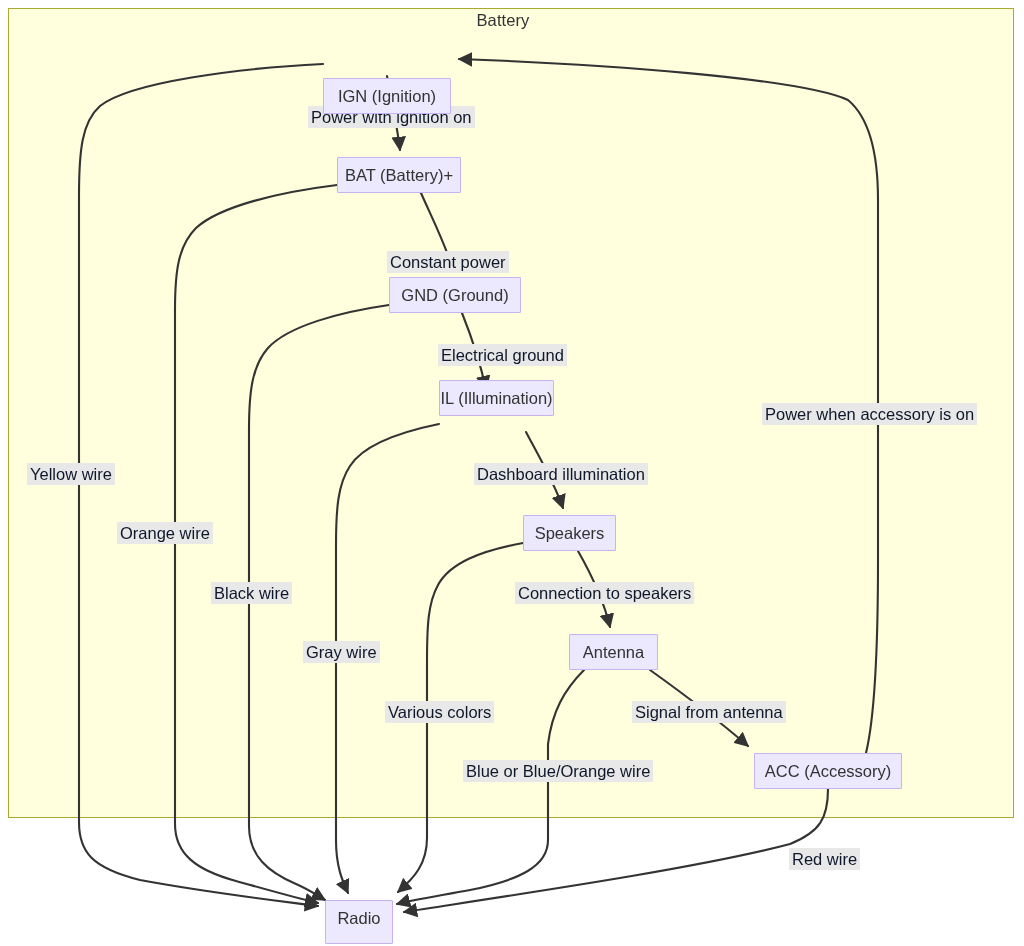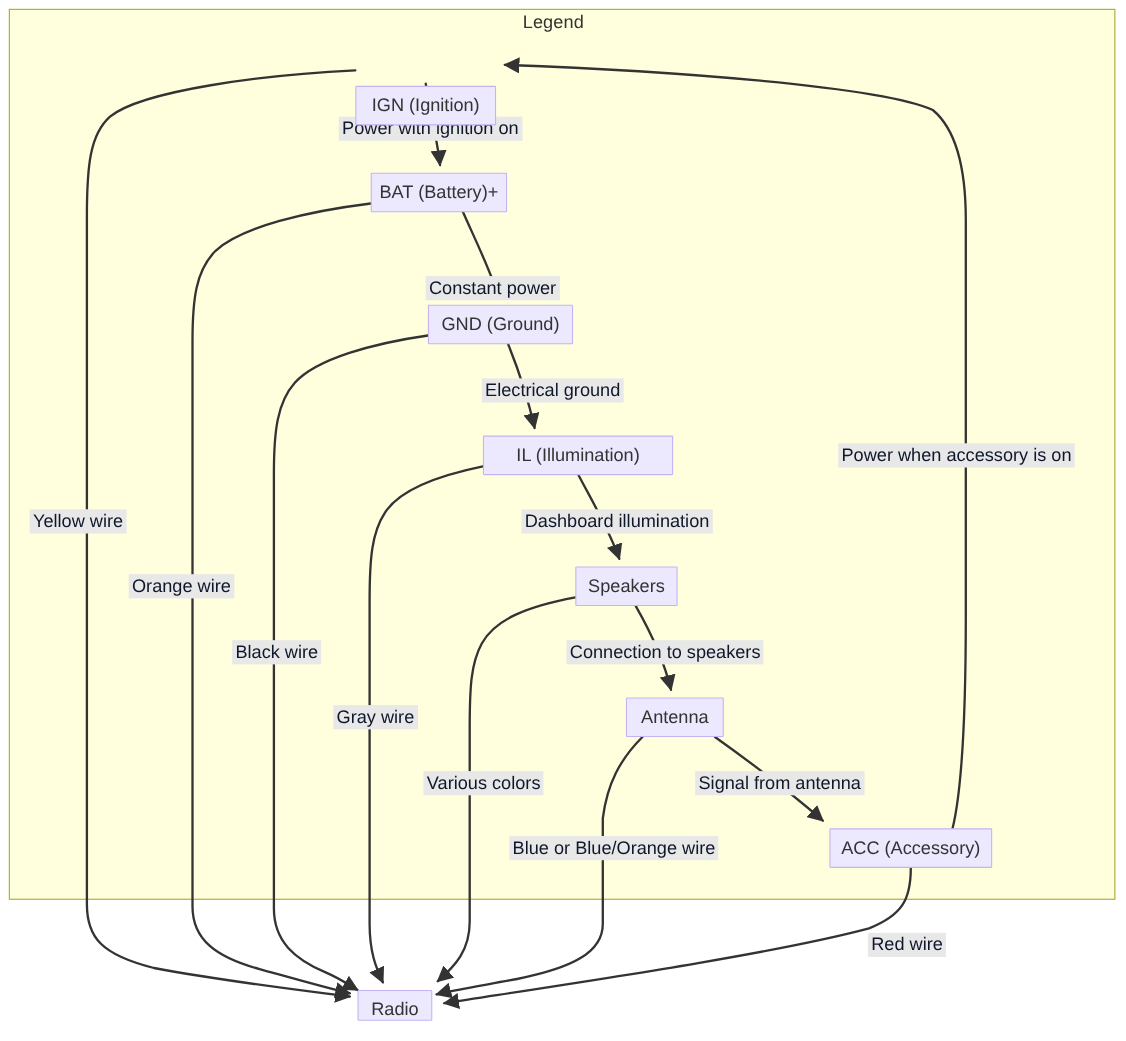--- a/index.html
+++ b/index.html
@@ -71,21 +71,21 @@
     box-sizing: border-box;
     z-index: 4;
   }
 </style>
 </head>
 <body>
 
 <div id="canvas">
 
   <div class="legend-frame"></div>
-  <div class="legend-title">Legend</div>
+  <div class="legend-title">Battery</div>
 
   <svg id="wires" viewBox="0 0 1024 946" xmlns="http://www.w3.org/2000/svg">
     <defs>
       <marker id="arrow" viewBox="0 0 10 10" refX="9" refY="5" markerWidth="7" markerHeight="7" orient="auto-start-reverse">
         <path d="M 0 0 L 10 5 L 0 10 z" fill="#333333"></path>
       </marker>
     </defs>
     <g fill="none" stroke="#333333" stroke-width="2.1" stroke-linecap="round" stroke-linejoin="round">
 
       <path d="M 387,76 C 391,100 398,130 400,150" marker-end="url(#arrow)"></path>
@@ -104,25 +104,25 @@
       <path d="M 523,543 C 480,551 450,563 438,585 C 428,603 427,626 427,662 L 427,838 C 427,864 414,878 398,892" marker-end="url(#arrow)"></path>
       <path d="M 584,670 C 564,690 552,712 548,744 L 548,840 C 548,866 520,880 470,890 C 432,897 408,901 397,904" marker-end="url(#arrow)"></path>
       <path d="M 828,789 C 828,818 820,832 790,844 C 700,868 520,894 404,912" marker-end="url(#arrow)"></path>
 
     </g>
   </svg>
 
   <div class="node" style="left:323px; top:40px; width:128px; height:36px;margin-top:38px;">IGN (Ignition)</div>
   <div class="node" style="left:337px; top:157px; width:124px; height:36px;">BAT (Battery)+</div>
   <div class="node" style="left:389px; top:277px; width:132px; height:36px;">GND (Ground)</div>
-  <div class="node" style="left:439px; top:396px; width:173px; height:36px;">IL (Illumination)</div>
+  <div class="node" style="left:439px; top:380px; width:115px; height:36px;">IL (Illumination)</div>
   <div class="node" style="left:523px; top:515px; width:93px; height:36px;">Speakers</div>
   <div class="node" style="left:569px; top:634px; width:89px; height:36px;">Antenna</div>
   <div class="node" style="left:754px; top:753px; width:148px; height:36px;">ACC (Accessory)</div>
-  <div class="node" style="left:325px; top:900px; width:68px; height:28px;">Radio</div>
+  <div class="node" style="left:325px; top:900px; width:68px; height:44px;">Radio</div>
 
   <div class="edge-label" style="left:308px; top:106px;">Power with ignition on</div>
   <div class="edge-label" style="left:387px; top:225px;margin-top:26px;">Constant power</div>
   <div class="edge-label" style="left:438px; top:344px;">Electrical ground</div>
   <div class="edge-label" style="left:474px; top:463px;">Dashboard illumination</div>
   <div class="edge-label" style="left:515px; top:582px;">Connection to speakers</div>
   <div class="edge-label" style="left:632px; top:701px;">Signal from antenna</div>
   <div class="edge-label" style="left:762px; top:403px;">Power when accessory is on</div>
   <div class="edge-label" style="left:27px;  top:463px;">Yellow wire</div>
   <div class="edge-label" style="left:117px; top:522px;">Orange wire</div>

